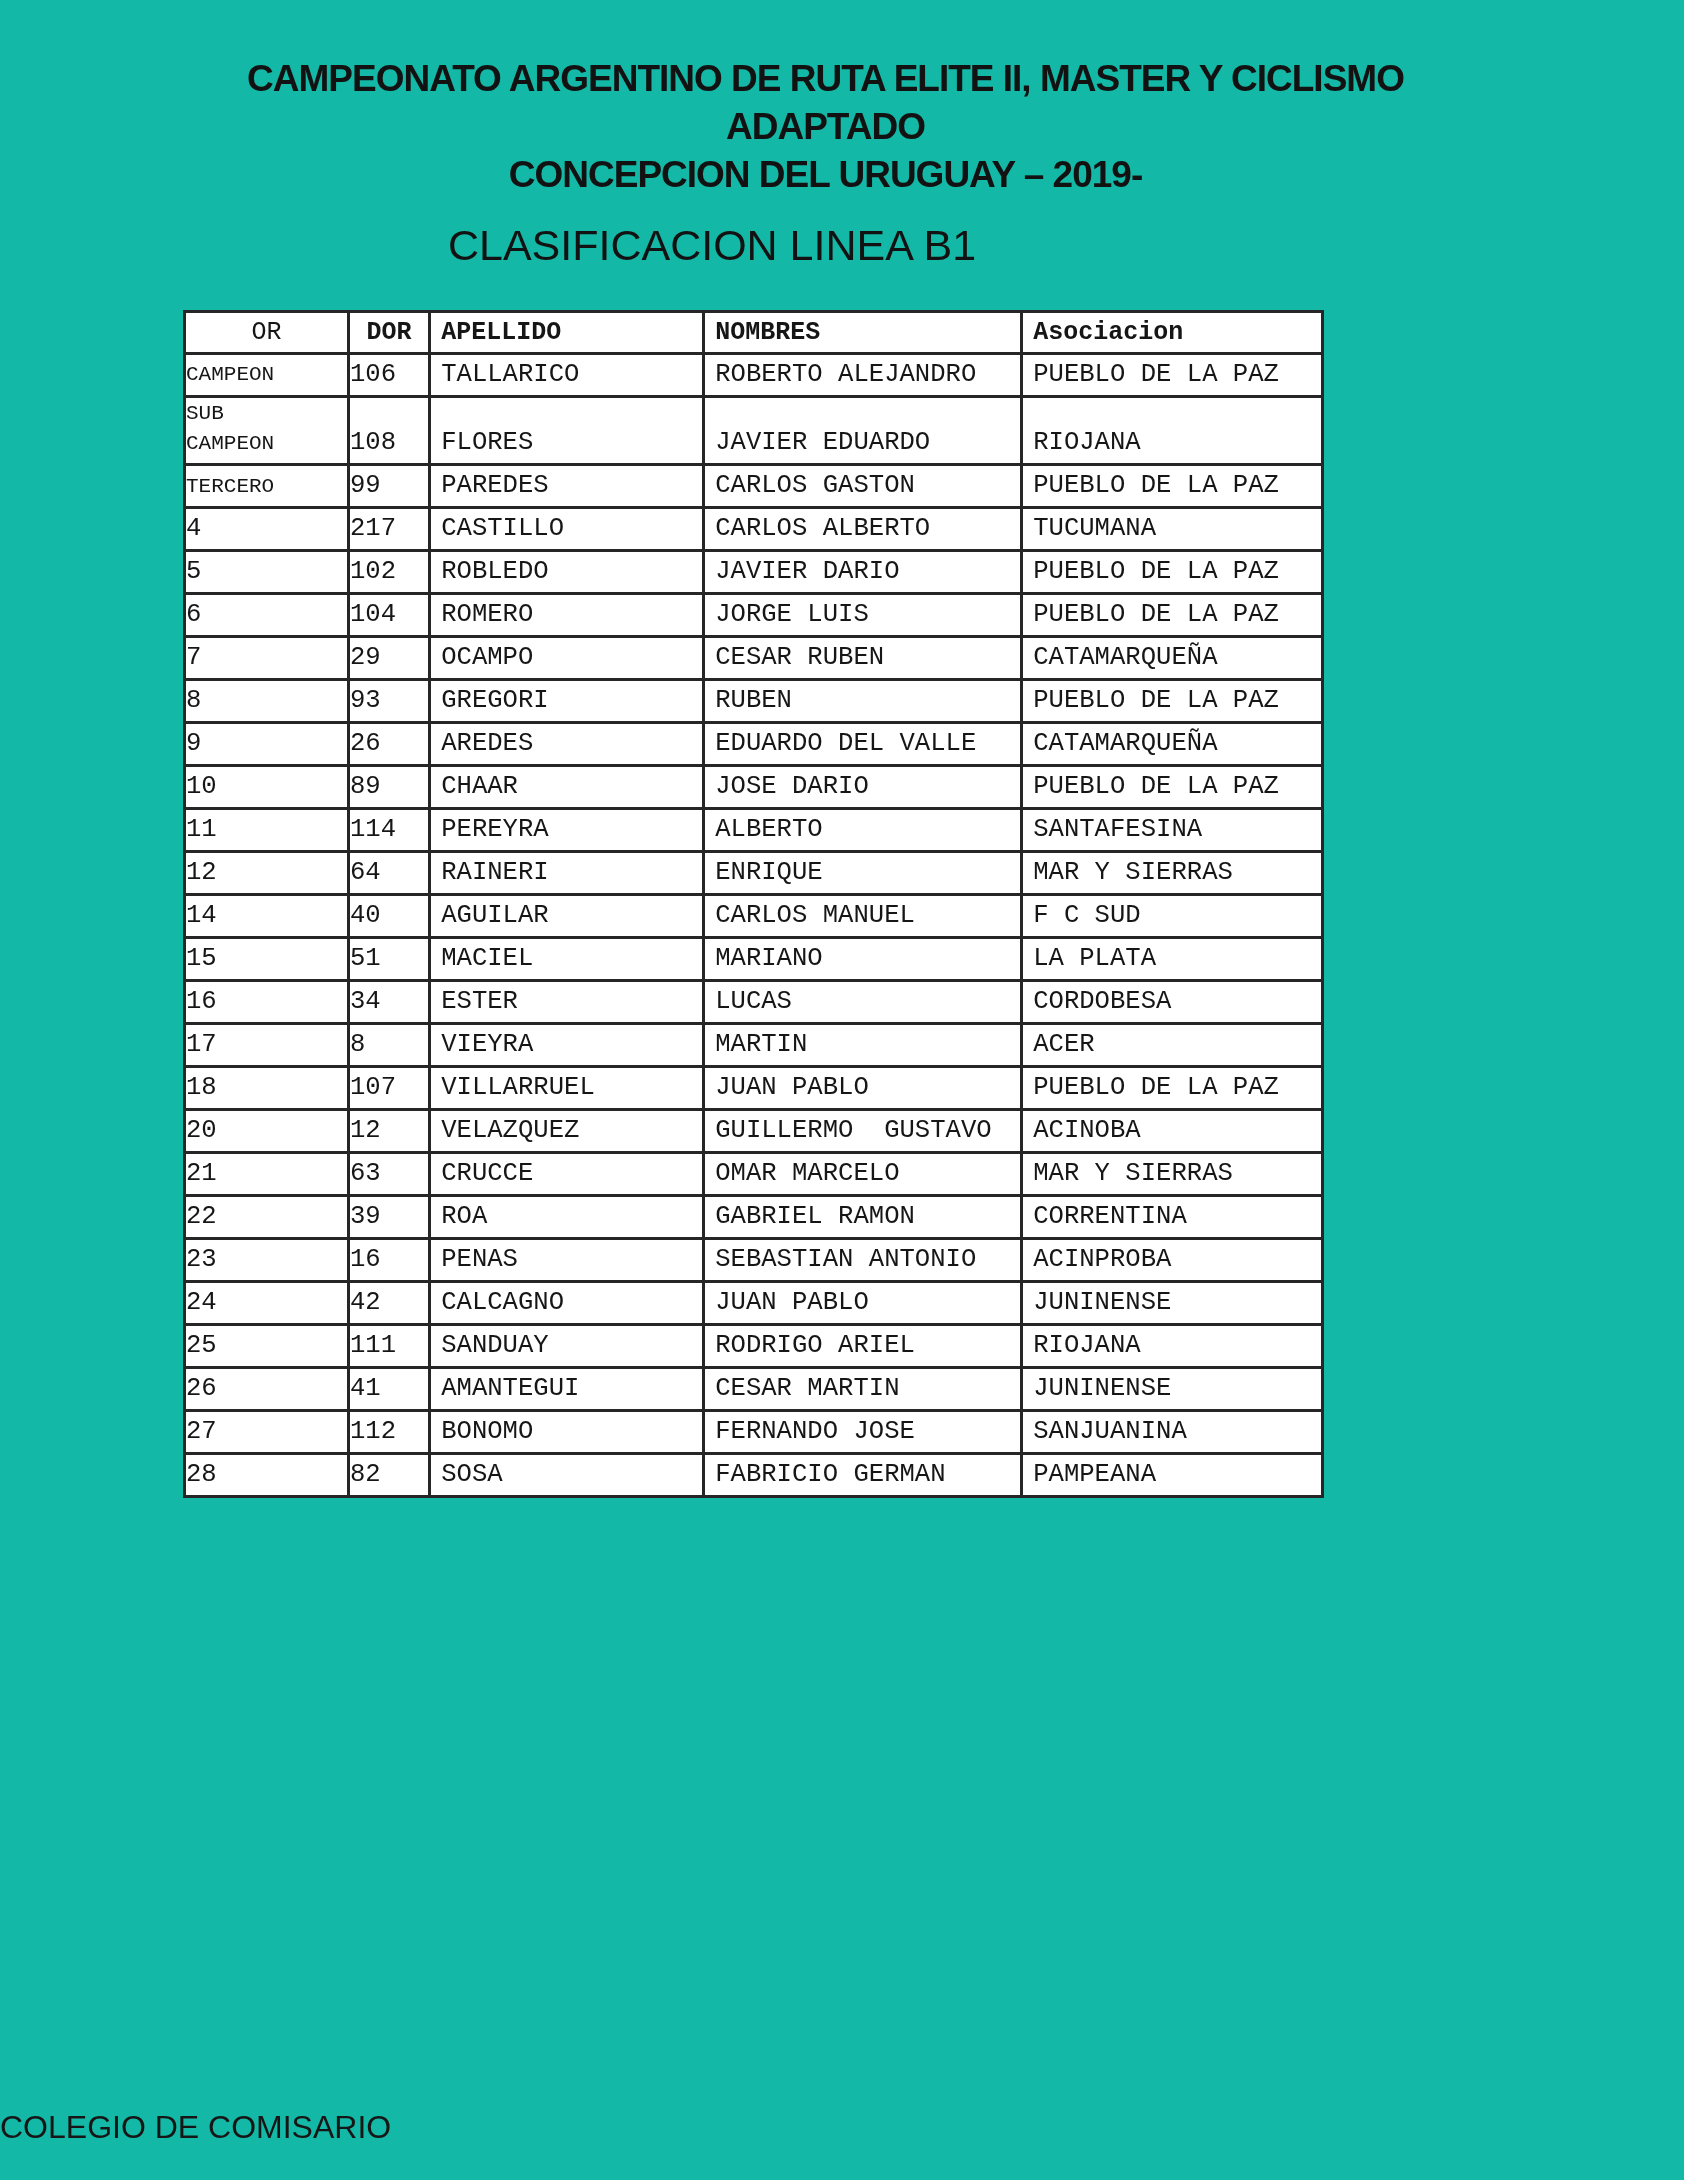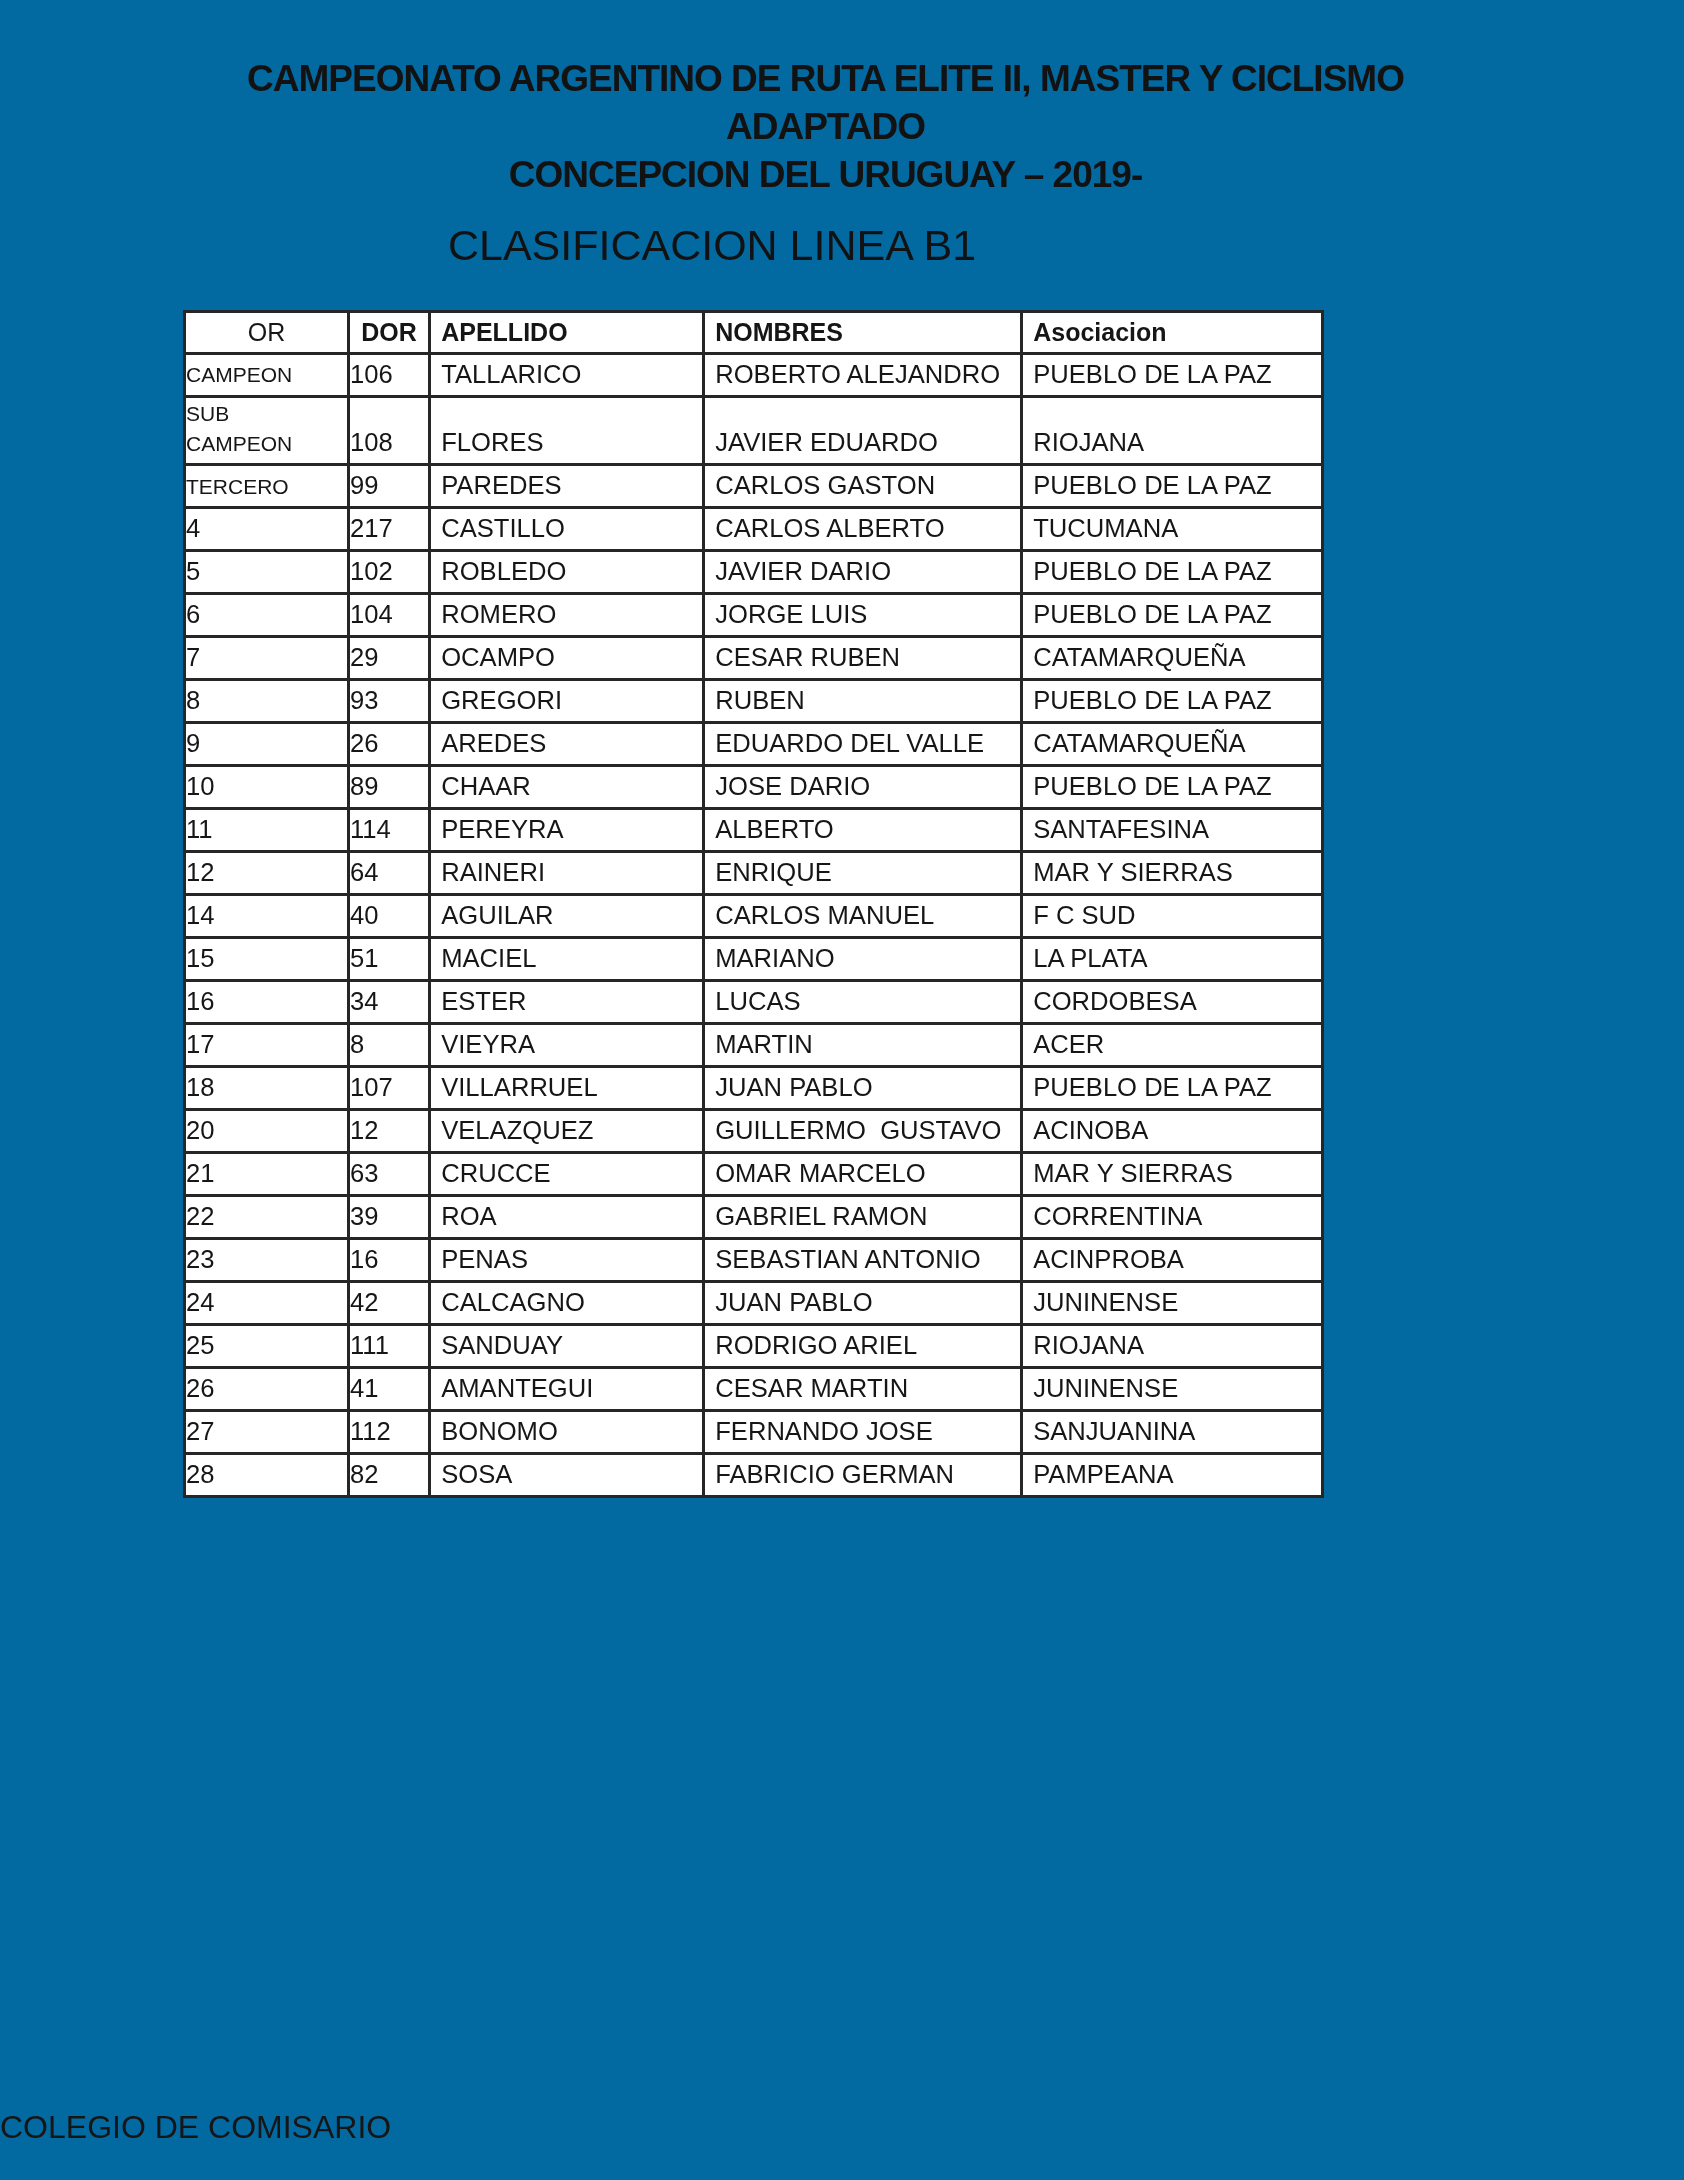--- a/index.html
+++ b/index.html
@@ -1,32 +1,32 @@
 <!DOCTYPE html>
 <html style="font-size:13.6px"><head>
 <meta charset="utf-8">
 <style>
   * { margin:0; padding:0; box-sizing:border-box; }
   html, body { background:#ffffff; }
   body { width:1685px; height:2181px; font-family:"Liberation Sans", sans-serif; color:#161616; }
-  .page { position:relative; width:1685px; height:2181px; background:#0369a1; overflow:hidden; }
+  .page { position:relative; width:1685px; height:2181px; background:#14b8a6; overflow:hidden; }
 
   .title-block {
     position:absolute; top:55px; left:192px; width:1267px;
     text-align:center; font-weight:bold; font-size:37px; line-height:48px;
     letter-spacing:-1px; color:#121212;
   }
   .subtitle {
     position:absolute; top:220px; left:0; width:1424px;
     text-align:center; font-size:43px; line-height:51px; font-weight:normal; color:#121212;
   }
 
   table.results {
     position:absolute; top:310px; left:183px; width:1137px;
-    border-collapse:collapse; table-layout:fixed;
+    border-collapse:collapse; table-layout:fixed;font-family:Liberation Mono, monospace;
   }
   .results th, .results td {
     border:3.4px solid #262626; vertical-align:bottom;
     overflow:hidden; color:#161616; background:#ffffff;
   }
   .results th {
     height:42px; font-size:25px; font-weight:bold;
     text-align:left; padding:0 0 5.1px 10.2px;
   }
   .results th.center { text-align:center; padding-left:0; }

